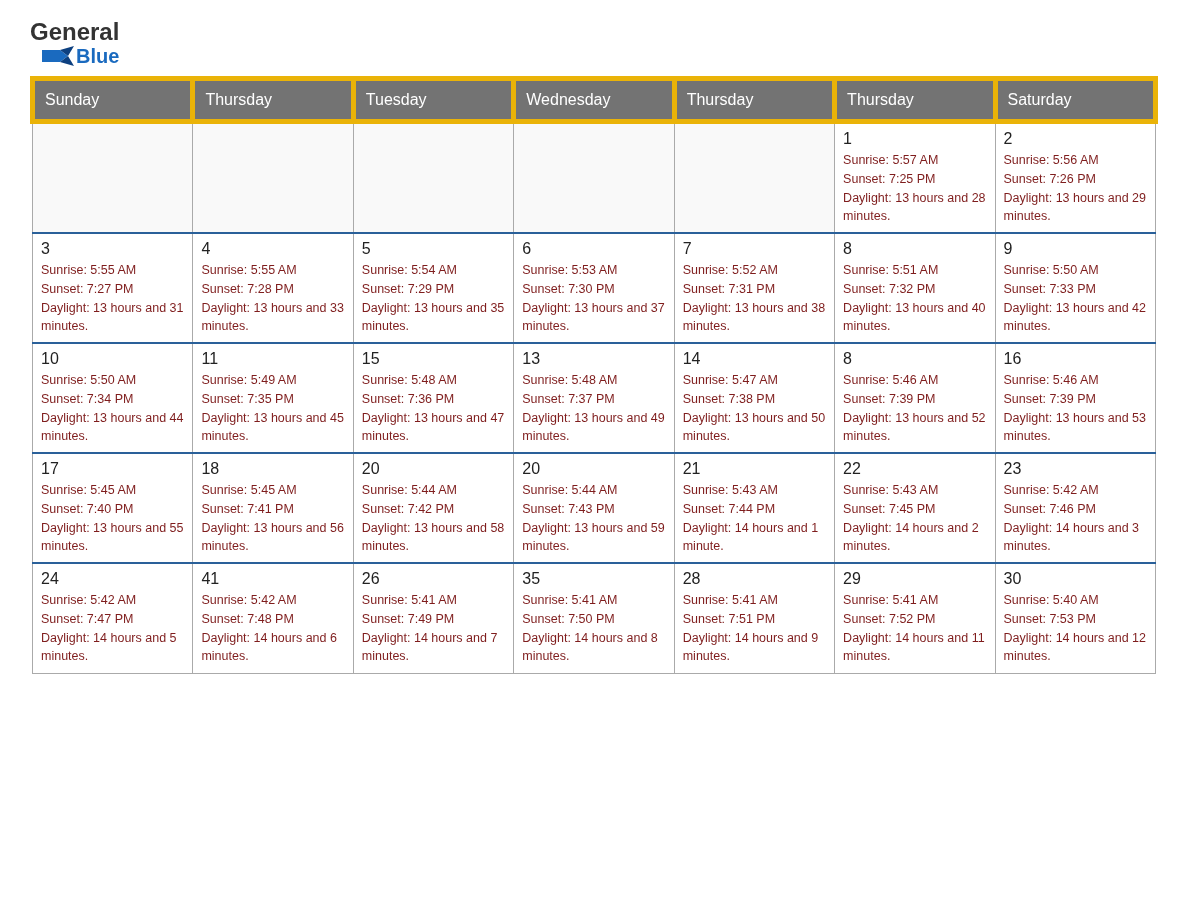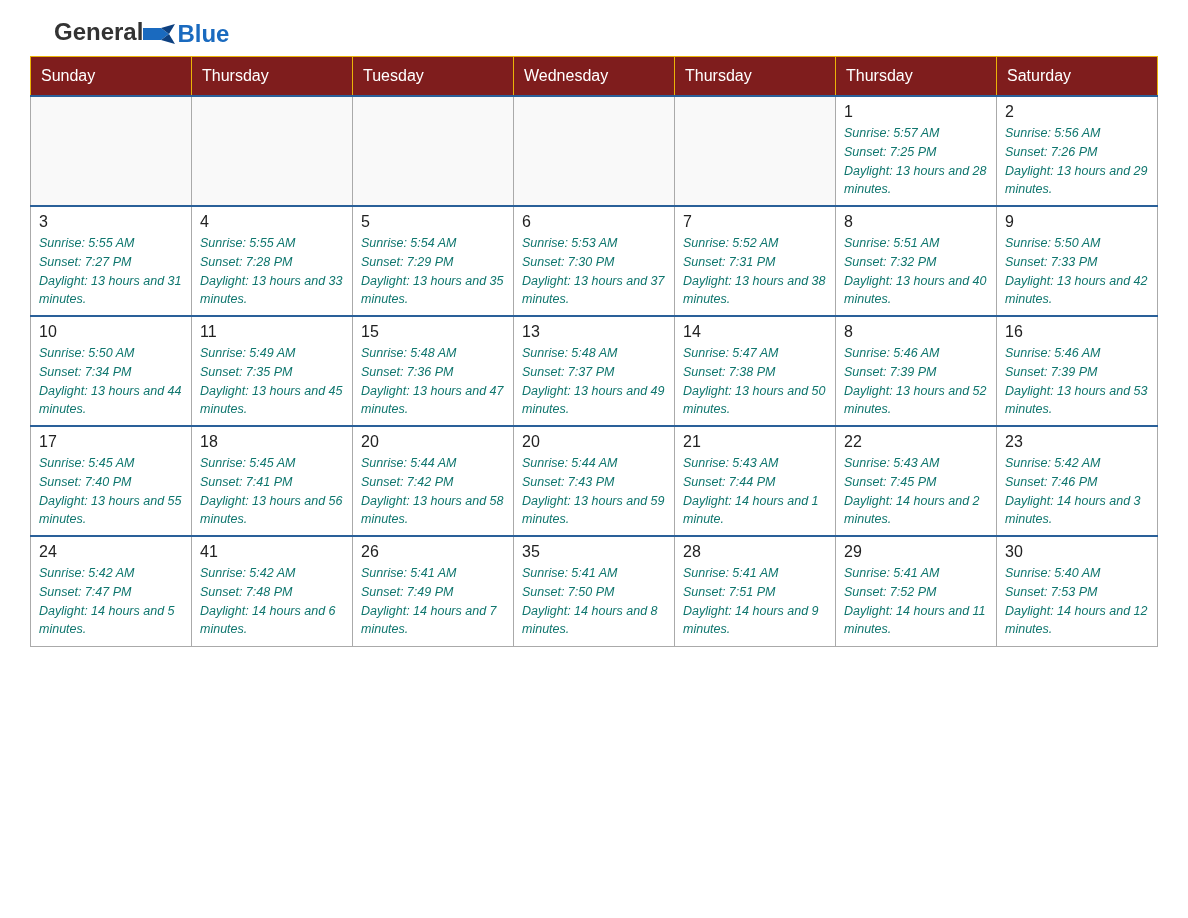--- a/index.html
+++ b/index.html
@@ -34,72 +34,71 @@
       font-size: 20px;
       color: #444;
       margin-top: 4px;
     }
     .calendar {
       width: 100%;
       border-collapse: collapse;
       margin-top: 8px;
     }
     .calendar th {
-      background-color: #7f1d1d;
+      background-color: #737373;
       color: #fff;
       font-size: 16px;
       font-weight: normal;
       padding: 10px 10px;
       text-align: left;
-      border: 1px solid #eab308;
+      border: 5px solid #eab308;
     }
     .calendar td {
       border: 1px solid #aaa;
       vertical-align: top;
       padding: 6px 8px;
       width: 14.28%;
       height: 110px;
       font-size: 13px;
       color: #222;
     }
     .day-number {
       font-size: 16px;
       font-weight: normal;
       color: #222;
       display: block;
       margin-bottom: 3px;
     }
     .day-info {
       font-size: 12.5px;
-      color: #0f766e;
+      color: #7f1d1d;
       line-height: 1.5;
-      font-style: italic;
     }
     .empty-cell {
       background: #f9f9f9;
     }
     .top-border-row td {
       border-top: 2px solid #2a6099;
     }
   </style>
 </head>
 <body>
 
 <div class="header">
   <div class="logo">
   <div style="display:flex;align-items:flex-end;gap:2px;">
-    <div style="display:flex;flex-direction:row;align-items:flex-start;margin-left:24px;">
+    <div style="display:flex;flex-direction:column;align-items:flex-end;">
       <span style="font-size:24px;font-weight:bold;color:#333;line-height:1;">General</span>
       <div style="display:flex;align-items:center;gap:2px;margin-top:2px;">
         <svg width="32" height="20" viewBox="0 0 32 20">
           <polygon points="0,4 18,4 26,10 18,16 0,16" fill="#1a6abf"></polygon>
           <polygon points="18,4 32,0 26,10" fill="#0d4080"></polygon>
           <polygon points="18,16 32,20 26,10" fill="#0d4080"></polygon>
         </svg>
-        <span style="font-size:24px;font-weight:bold;color:#1a6abf;line-height:1;">Blue</span>
+        <span style="font-size:20px;font-weight:bold;color:#1a6abf;line-height:1;">Blue</span>
       </div>
     </div>
   </div>
 </div>
   <div class="title-block">
     <div class="month-title"></div>
     <div class="location-title"></div>
   </div>
 </div>
 

